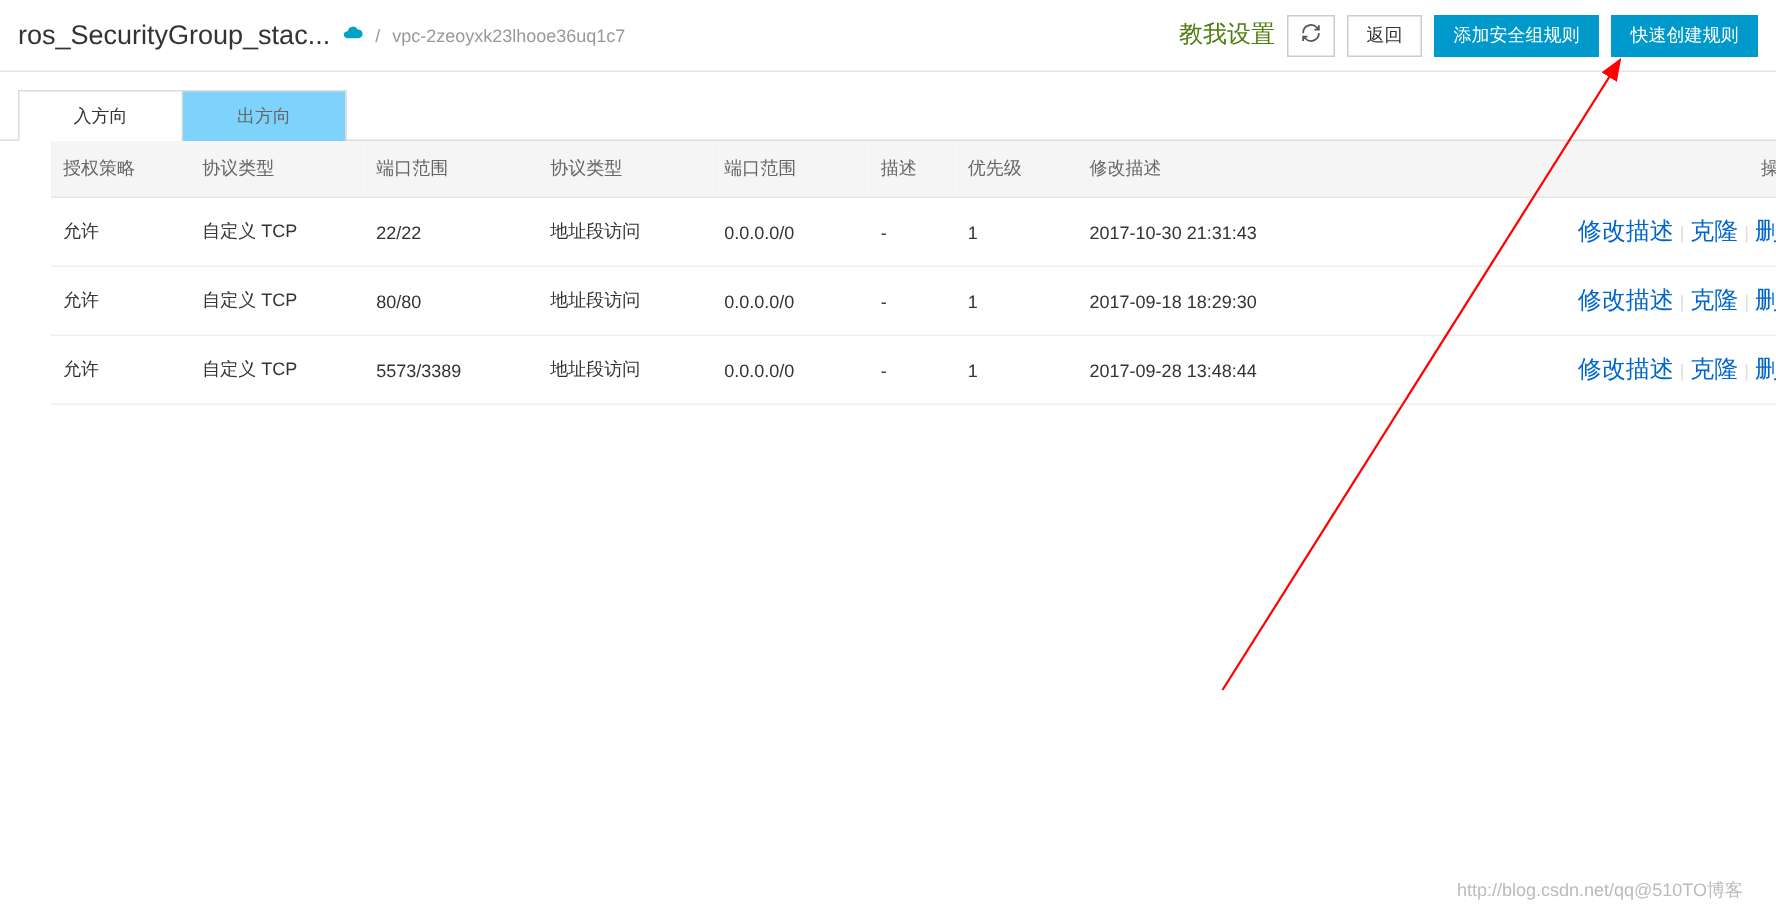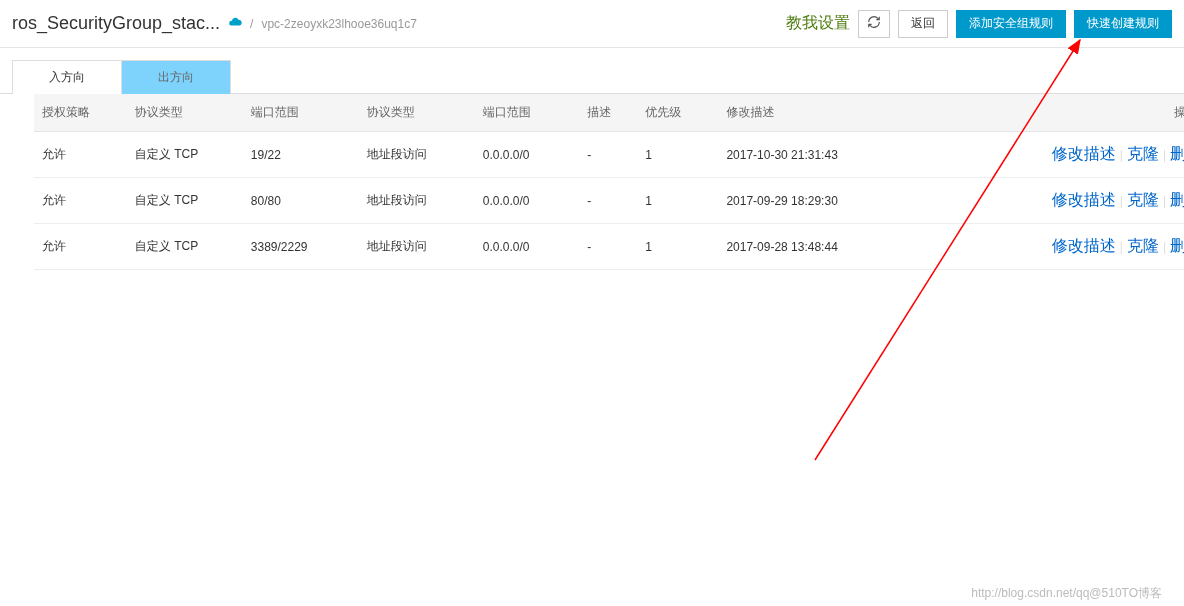--- a/index.html
+++ b/index.html
@@ -87,43 +87,43 @@
         <th>描述</th>
         <th>优先级</th>
         <th>修改描述</th>
         <th class="col-ops">操</th>
       </tr>
     </thead>
     <tbody id="rules-tbody">
         <tr>
           <td>允许</td>
           <td>自定义 TCP</td>
-          <td>19/22</td>
+          <td>22/22</td>
           <td>地址段访问</td>
           <td>0.0.0.0/0</td>
           <td>-</td>
           <td>1</td>
           <td>2017-10-30 21:31:43</td>
           <td class="col-ops"><span class="op-link">修改描述</span><span class="op-sep">|</span><span class="op-link">克隆</span><span class="op-sep">|</span><span class="op-link">删</span></td>
         </tr>
         <tr>
           <td>允许</td>
           <td>自定义 TCP</td>
           <td>80/80</td>
           <td>地址段访问</td>
           <td>0.0.0.0/0</td>
           <td>-</td>
           <td>1</td>
-          <td>2017-09-29 18:29:30</td>
+          <td>2017-09-18 18:29:30</td>
           <td class="col-ops"><span class="op-link">修改描述</span><span class="op-sep">|</span><span class="op-link">克隆</span><span class="op-sep">|</span><span class="op-link">删</span></td>
         </tr>
         <tr>
           <td>允许</td>
           <td>自定义 TCP</td>
-          <td>3389/2229</td>
+          <td>5573/3389</td>
           <td>地址段访问</td>
           <td>0.0.0.0/0</td>
           <td>-</td>
           <td>1</td>
           <td>2017-09-28 13:48:44</td>
           <td class="col-ops"><span class="op-link">修改描述</span><span class="op-sep">|</span><span class="op-link">克隆</span><span class="op-sep">|</span><span class="op-link">删</span></td>
         </tr>
       </tbody>
   </table>
 </div>

